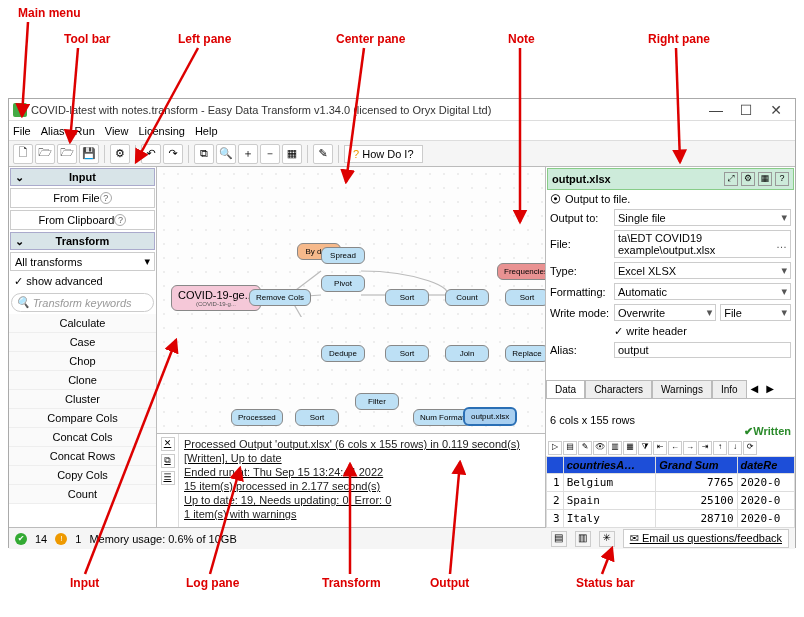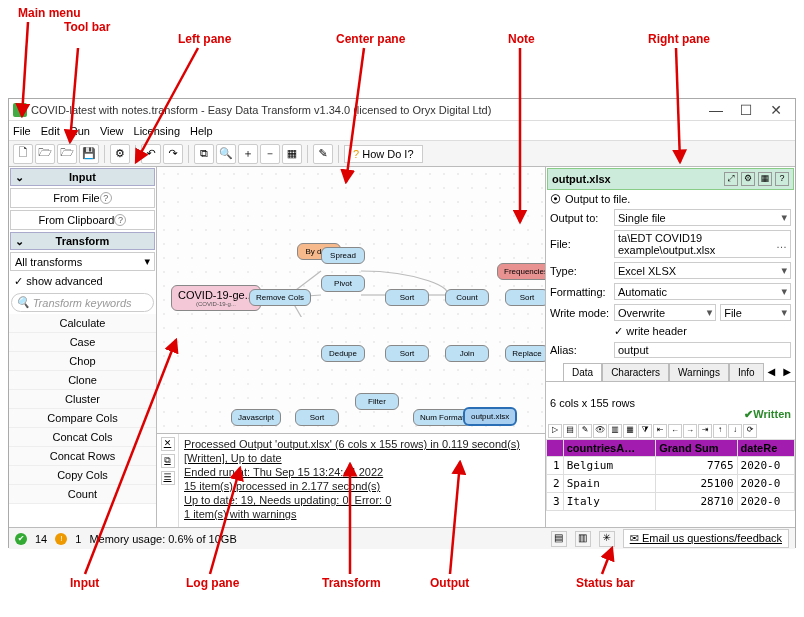--- a/index.html
+++ b/index.html
@@ -43,46 +43,46 @@
 .logicons div{width:14px;height:14px;border:1px solid #ccc;font-size:9px;text-align:center;}
 .logtext{flex:1;padding:3px 5px;font-size:10.5px;line-height:14px;color:#222;}
 .rightpane{width:250px;border-left:1px solid #bbb;background:#fff;display:flex;flex-direction:column;font-size:11px;}
 .rpanehdr{background:#cdebda;border:1px solid #8c8;padding:3px 4px;display:flex;align-items:center;gap:3px;margin:1px;}
 .rpanehdr .nm{flex:1;font-weight:bold;}
 .rpanehdr .ic{width:14px;height:14px;border:1px solid #999;font-size:9px;text-align:center;}
 .rprow{display:flex;align-items:center;padding:2px 4px;gap:4px;}
 .rprow .lbl{width:60px;}
 .rprow .val{flex:1;border:1px solid #ccc;padding:1px 3px;background:#fff;display:flex;justify-content:space-between;align-items:center;}
 .rprow .val .dd{color:#555;}
-.rptabs{display:flex;border-bottom:1px solid #bbb;margin-top:3px;justify-content:flex-end;}
+.rptabs{display:flex;border-bottom:1px solid #bbb;margin-top:20px;}
 .rptabs .tab{padding:3px 8px;border:1px solid #bbb;border-bottom:none;background:#eee;cursor:pointer;font-size:10px;}
 .rptabs .tab.active{background:#fff;}
 .rptabs .nav{padding:3px 4px;font-size:10px;}
 .rpinfo{padding:2px 4px;font-size:10px;display:flex;justify-content:space-between;align-items:center;}
 .rpinfo .chk{color:#2a8a2a;font-weight:bold;margin-top:24px;}
 .rpicons{display:flex;gap:1px;padding:1px 2px;flex-wrap:wrap;}
 .rpicons div{width:14px;height:14px;border:1px solid #ccc;font-size:8px;text-align:center;}
 .rptable{font-size:10px;border-collapse:collapse;width:100%;}
 .rptable th,.rptable td{border:1px solid #ddd;padding:2px 3px;text-align:left;white-space:nowrap;overflow:hidden;}
-.rptable th{background:#a21caf;}
+.rptable th{background:#1d4ed8;font-style:italic;}
 .rptable td.num{text-align:right;font-family:monospace;}
 .rptable td.mono{font-family:monospace;}
 .statusbar{height:22px;border-top:1px solid #bbb;display:flex;align-items:center;padding:0 6px;gap:8px;background:#f5f5f5;font-size:11px;}
 .statusbar .dot{width:12px;height:12px;border-radius:50%;display:inline-block;text-align:center;color:#fff;font-size:8px;line-height:12px;}
 .statusbar .green{background:#3a3;}
 .statusbar .orange{background:#e90;}
 .statusbar .spacer{flex:1;}
 .statusbar .sbtn{border:1px solid #ccc;padding:2px 6px;background:#fff;cursor:pointer;text-decoration:underline;}
 .statusbar .ic{width:16px;height:16px;border:1px solid #ccc;text-align:center;font-size:10px;}
 </style>
 </head>
 <body>
 
 <div class="annot" style="left:18px;top:6px">Main menu</div>
-<div class="annot" style="left:64px;top:20px">Tool bar</div>
+<div class="annot" style="left:64px;top:32px">Tool bar</div>
 <div class="annot" style="left:178px;top:32px">Left pane</div>
 <div class="annot" style="left:336px;top:32px">Center pane</div>
 <div class="annot" style="left:508px;top:32px">Note</div>
 <div class="annot" style="left:648px;top:32px">Right pane</div>
 <div class="annot" style="left:70px;top:576px">Input</div>
 <div class="annot" style="left:186px;top:576px">Log pane</div>
 <div class="annot" style="left:322px;top:576px">Transform</div>
 <div class="annot" style="left:430px;top:576px">Output</div>
 <div class="annot" style="left:576px;top:576px">Status bar</div>
 
@@ -110,21 +110,21 @@
 <div class="window">
   <div class="titlebar">
     <span class="icon"></span>
     <span class="title">COVID-latest with notes.transform - Easy Data Transform v1.34.0 (licensed to Oryx Digital Ltd)</span>
     <span class="ctrl">—</span>
     <span class="ctrl">☐</span>
     <span class="ctrl">✕</span>
   </div>
   <div class="menubar">
     <span>File</span>
-    <span>Edit</span>
+    <span>Alias</span>
     <span>Run</span>
     <span>View</span>
     <span>Licensing</span>
     <span>Help</span>
   </div>
   <div class="toolbar">
     <div class="tbtn">🗋</div>
     <div class="tbtn">🗁</div>
     <div class="tbtn">🗁</div>
     <div class="tbtn">💾</div>
@@ -208,21 +208,21 @@
         <div class="node" style="left:164px;top:80px">Spread</div>
         <div class="node" style="left:164px;top:108px">Pivot</div>
         <div class="node" style="left:228px;top:122px">Sort</div>
         <div class="node" style="left:288px;top:122px">Count</div>
         <div class="node" style="left:348px;top:122px">Sort</div>
         <div class="node red" style="left:340px;top:96px">Frequencies</div>
         <div class="node" style="left:164px;top:178px">Dedupe</div>
         <div class="node" style="left:228px;top:178px">Sort</div>
         <div class="node" style="left:288px;top:178px">Join</div>
         <div class="node" style="left:348px;top:178px">Replace</div>
-        <div class="node" style="left:74px;top:242px">Javascript</div>
+        <div class="node" style="left:74px;top:242px">Processed</div>
         <div class="node" style="left:138px;top:242px">Sort</div>
         <div class="node" style="left:198px;top:226px">Filter</div>
         <div class="node" style="left:256px;top:242px">Num Format</div>
         <div class="node blueout" style="left:306px;top:240px">output.xlsx</div>
 
       </div>
       <div class="logpane">
         <div class="logicons">
           <div>✕</div>
           <div>⧉</div>

